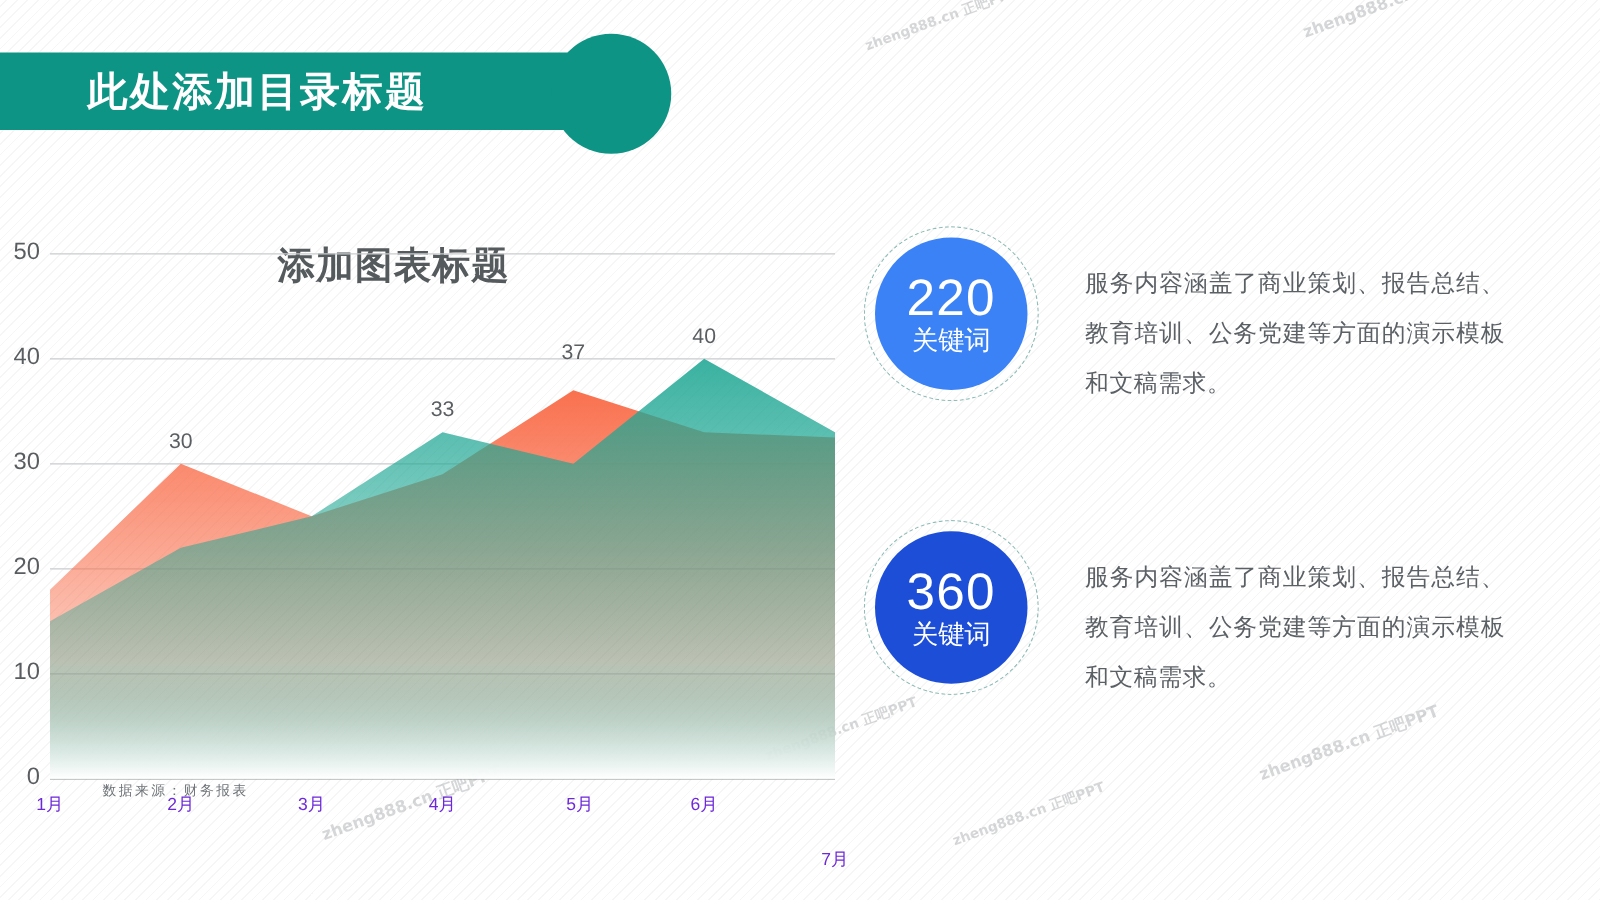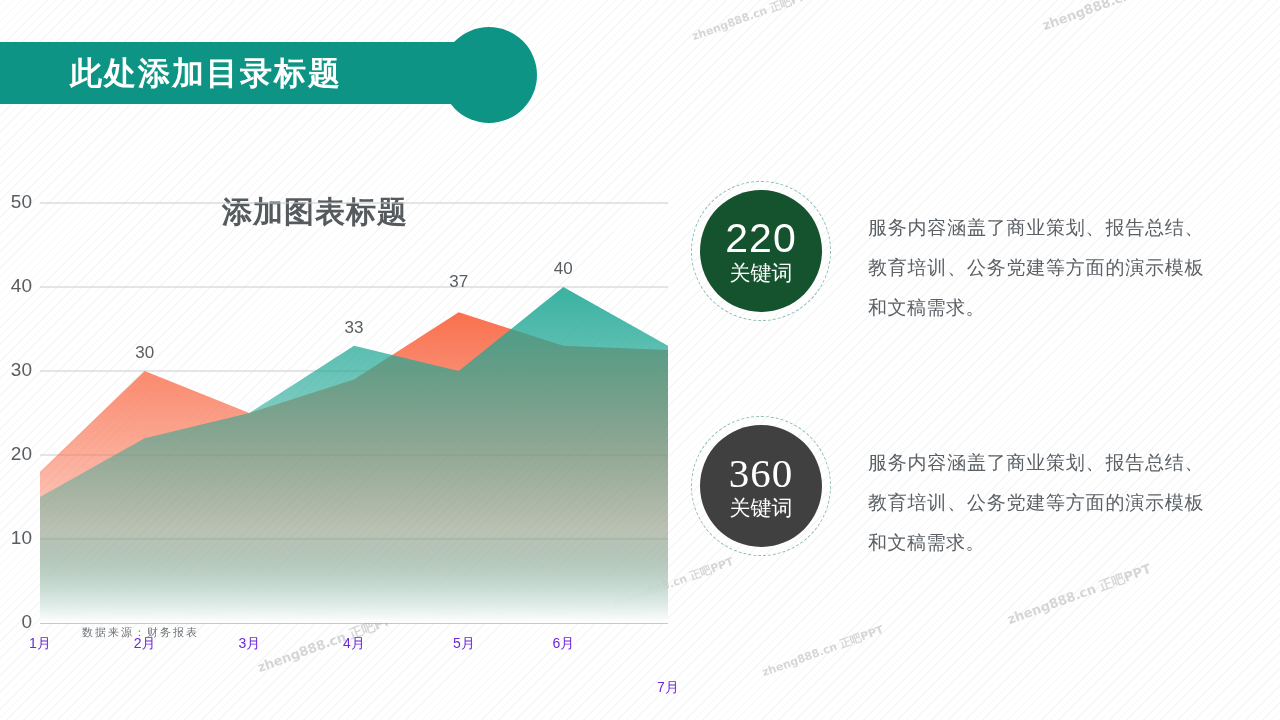--- a/index.html
+++ b/index.html
@@ -153,30 +153,30 @@
     <div class="dlabel" style="left: 114.667px; top: 173px;">30</div>
     <div class="dlabel" style="left: 324px; top: 147.8px; text-align: center;">33</div>
     <div class="dlabel" style="left: 428.667px; top: 102px;">37</div>
     <div class="dlabel" style="left: 533.333px; top: 89px;">40</div>
     <div id="source-note">数据来源：财务报表</div>
   </div>
 
 <div class="stat-row" id="stat-row-0">
   <div class="badge-wrap">
     <div class="badge-ring"></div>
-    <div class="badge-disc" id="disc-0" style="background: #14532d;">
+    <div class="badge-disc" id="disc-0" style="background: #3b82f6;">
       <div class="badge-num">220</div>
       <div class="badge-sub">关键词</div>
     </div>
   </div>
   <div class="stat-text">服务内容涵盖了商业策划、报告总结、教育培训、公务党建等方面的演示模板和文稿需求。</div>
 </div>
 
 <div class="stat-row" id="stat-row-1">
   <div class="badge-wrap">
     <div class="badge-ring"></div>
-    <div class="badge-disc" id="disc-1" style="background: #404040; font-family: Liberation Serif, serif;">
+    <div class="badge-disc" id="disc-1" style="background: #1d4ed8;">
       <div class="badge-num">360</div>
       <div class="badge-sub">关键词</div>
     </div>
   </div>
   <div class="stat-text">服务内容涵盖了商业策划、报告总结、教育培训、公务党建等方面的演示模板和文稿需求。</div>
 </div>
 
 </body></html>

